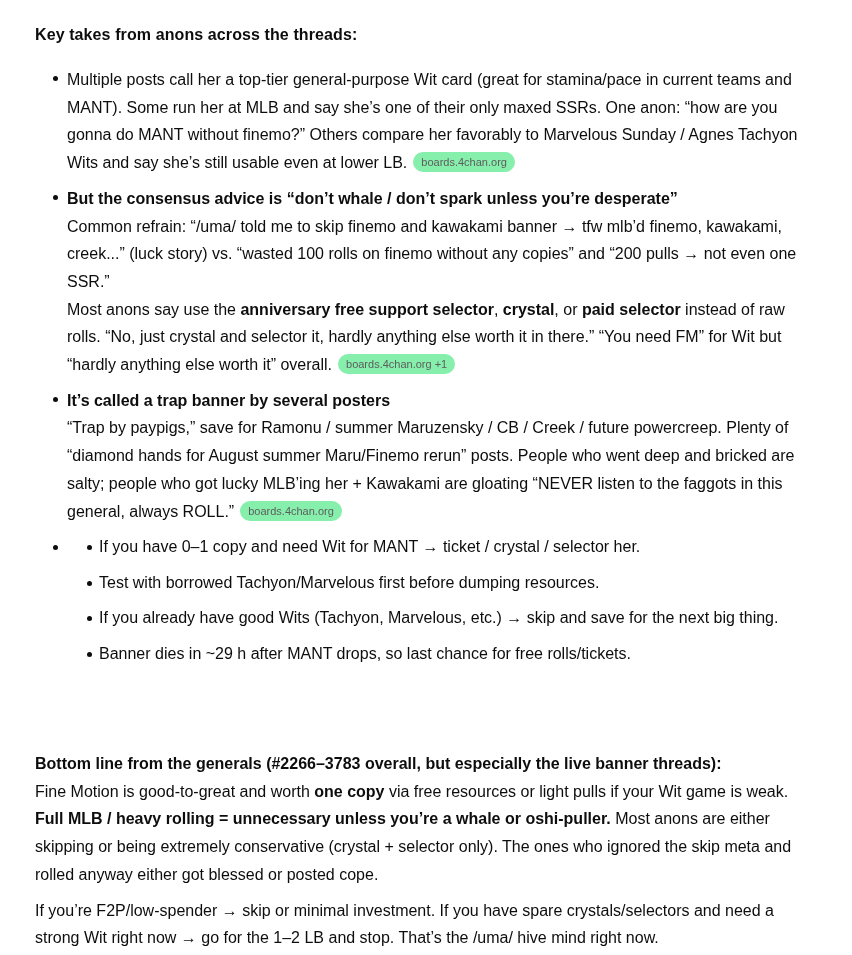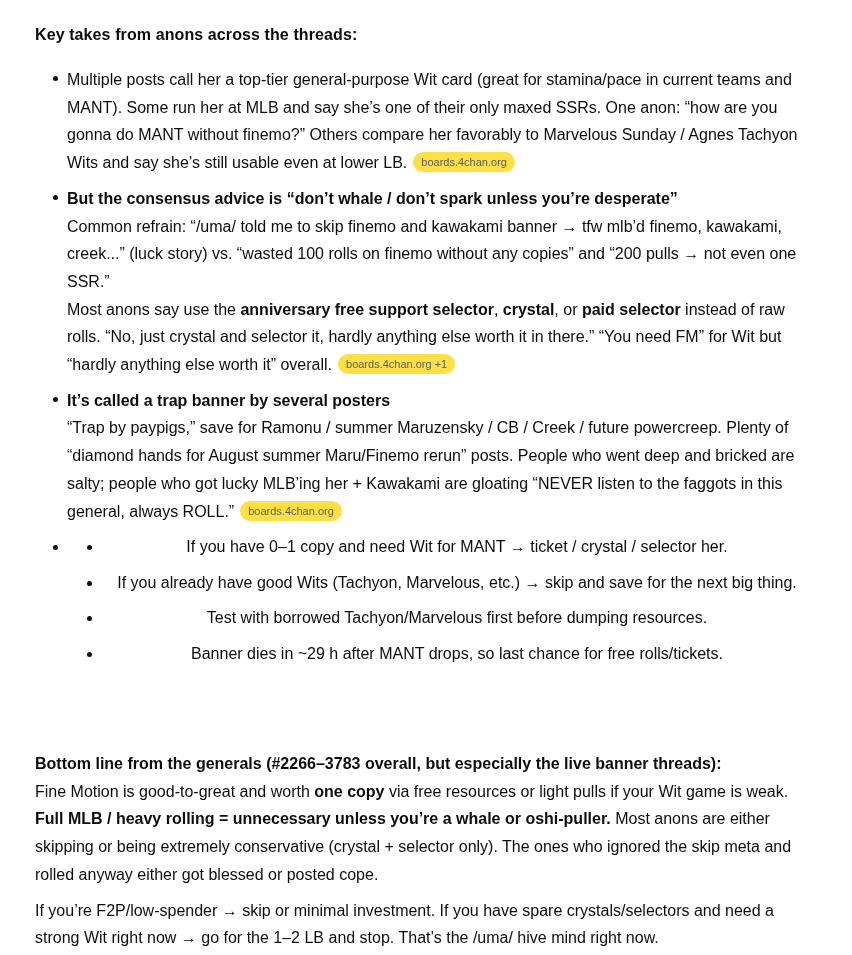--- a/index.html
+++ b/index.html
@@ -16,23 +16,23 @@
   ul.main { list-style: none; margin: 0; padding: 0; position: absolute; top: 66px; left: 35px; width: 780px; }
   ul.main > li { position: relative; padding-left: 32px; margin-bottom: 8px; line-height: 27.7px; }
   ul.main > li::before {
     content: ""; position: absolute; left: 18px; top: 10px; width: 5px; height: 5px; border-radius: 50%; background: #0d0d0d;
   }
   .bhead { font-weight: 700; display: block; }
   .para { display: block; }
   b { font-weight: 700; }
   .cite {
     display: inline-block; font-size: 11px; line-height: 20px; padding: 0 8px; margin-left: 6px;
-    background: #fde047; color: #5d5d5d; border-radius: 10px; vertical-align: 2px; cursor: pointer;
+    background: #86efac; color: #5d5d5d; border-radius: 10px; vertical-align: 2px; cursor: pointer;
   }
-  ul.sub { list-style: none; margin: 10px 0 0 0; padding: 0; text-align: center; }
+  ul.sub { list-style: none; margin: 10px 0 0 0; padding: 0; }
   ul.sub > li { position: relative; padding-left: 32px; line-height: 24px; margin-bottom: 11.5px; }
   ul.sub > li::before {
     content: ""; position: absolute; left: 20px; top: 10px; width: 5px; height: 5px; border-radius: 50%; background: #0d0d0d;
   }
   .bottom { position: absolute; top: 750px; left: 35px; width: 780px; line-height: 27.7px; }
   .bottom p { margin: 0 0 8px 0; }
 </style>
 </head>
 <body>
 
@@ -47,22 +47,22 @@
     <span class="para">Common refrain: “/uma/ told me to skip finemo and kawakami banner → tfw mlb’d finemo, kawakami, creek...” (luck story) vs. “wasted 100 rolls on finemo without any copies” and “200 pulls → not even one SSR.”</span>
     <span class="para"><span>Most anons say use the </span><b>anniversary free support selector</b><span>, </span><b>crystal</b><span>, or </span><b>paid selector</b><span> instead of raw rolls. “No, just crystal and selector it, hardly anything else worth it in there.” “You need FM” for Wit but “hardly anything else worth it” overall.</span><span class="cite">boards.4chan.org +1</span></span>
   </li>
   <li>
     <span class="bhead">It’s called a trap banner by several posters</span>
     <span class="para"><span>“Trap by paypigs,” save for Ramonu / summer Maruzensky / CB / Creek / future powercreep. Plenty of “diamond hands for August summer Maru/Finemo rerun” posts. People who went deep and bricked are salty; people who got lucky MLB’ing her + Kawakami are gloating “NEVER listen to the faggots in this general, always ROLL.”</span><span class="cite">boards.4chan.org</span></span>
   </li>
   <li>
     <ul class="sub">
       <li>If you have 0–1 copy and need Wit for MANT → ticket / crystal / selector her.</li>
+      <li>Test with borrowed Tachyon/Marvelous first before dumping resources.</li>
       <li>If you already have good Wits (Tachyon, Marvelous, etc.) → skip and save for the next big thing.</li>
-      <li>Test with borrowed Tachyon/Marvelous first before dumping resources.</li>
       <li>Banner dies in ~29 h after MANT drops, so last chance for free rolls/tickets.</li>
     </ul>
   </li>
 </ul>
 
 <div class="bottom">
   <p>
     <b>Bottom line from the generals (#2266–3783 overall, but especially the live banner threads):</b><br>
     <span>Fine Motion is good-to-great and worth </span><b>one copy</b><span> via free resources or light pulls if your Wit game is weak.</span><br>
     <b>Full MLB / heavy rolling = unnecessary unless you’re a whale or oshi-puller.</b><span> Most anons are either skipping or being extremely conservative (crystal + selector only). The ones who ignored the skip meta and rolled anyway either got blessed or posted cope.</span>

